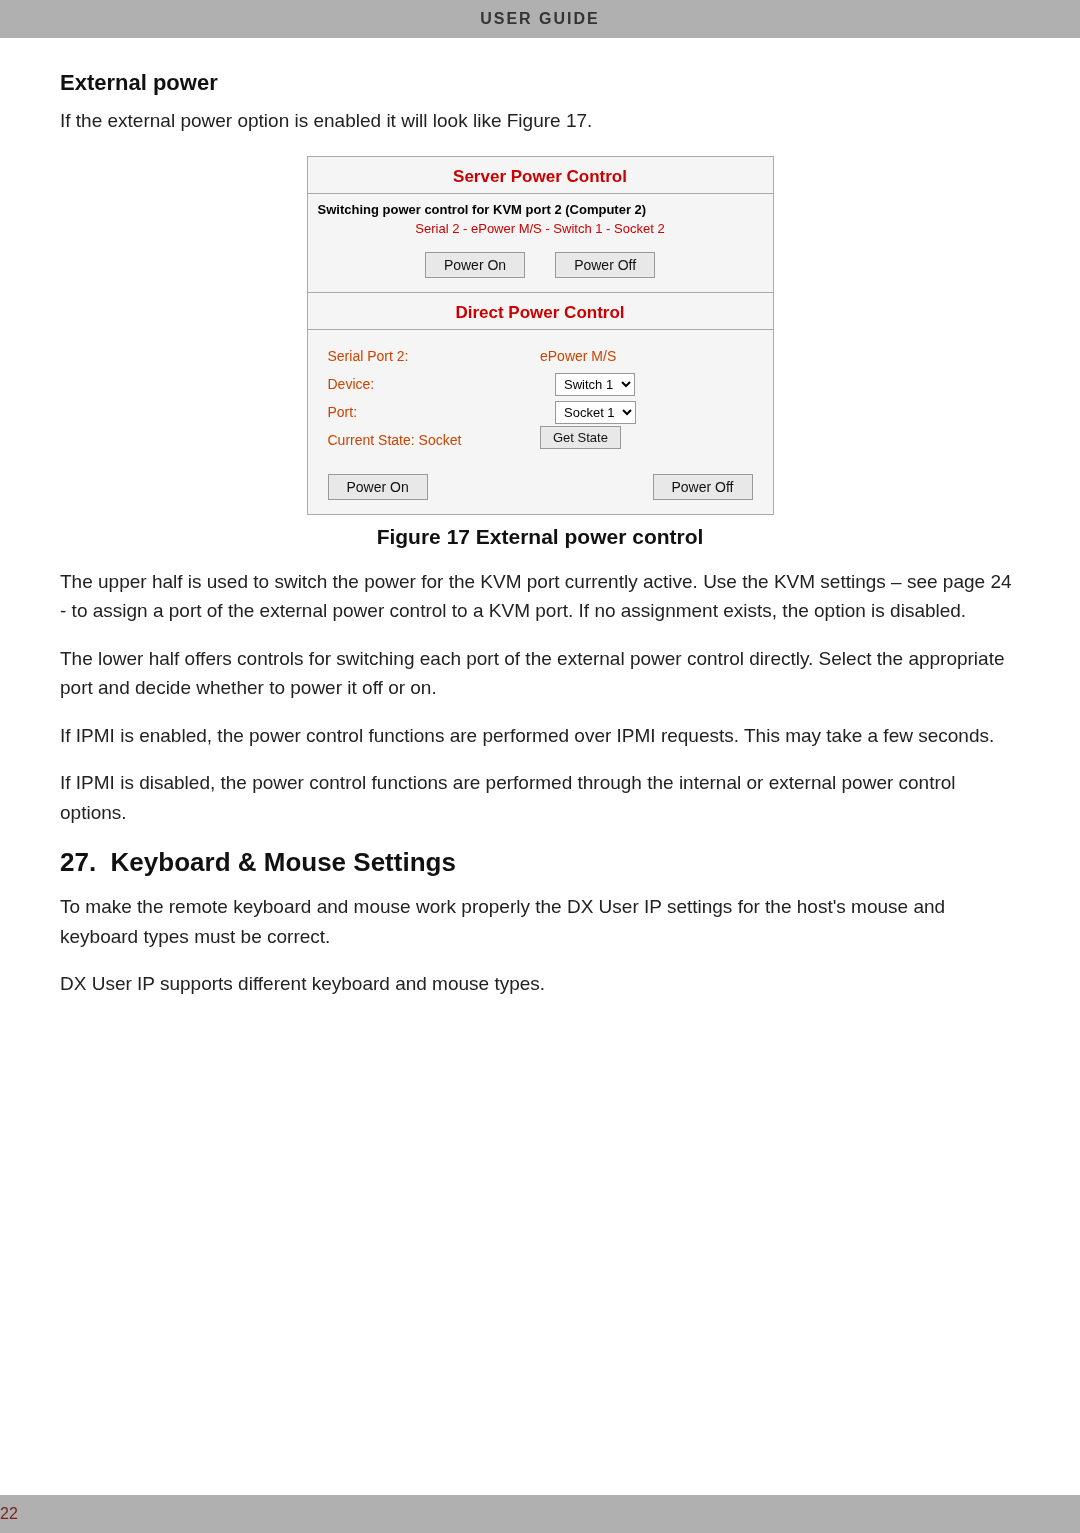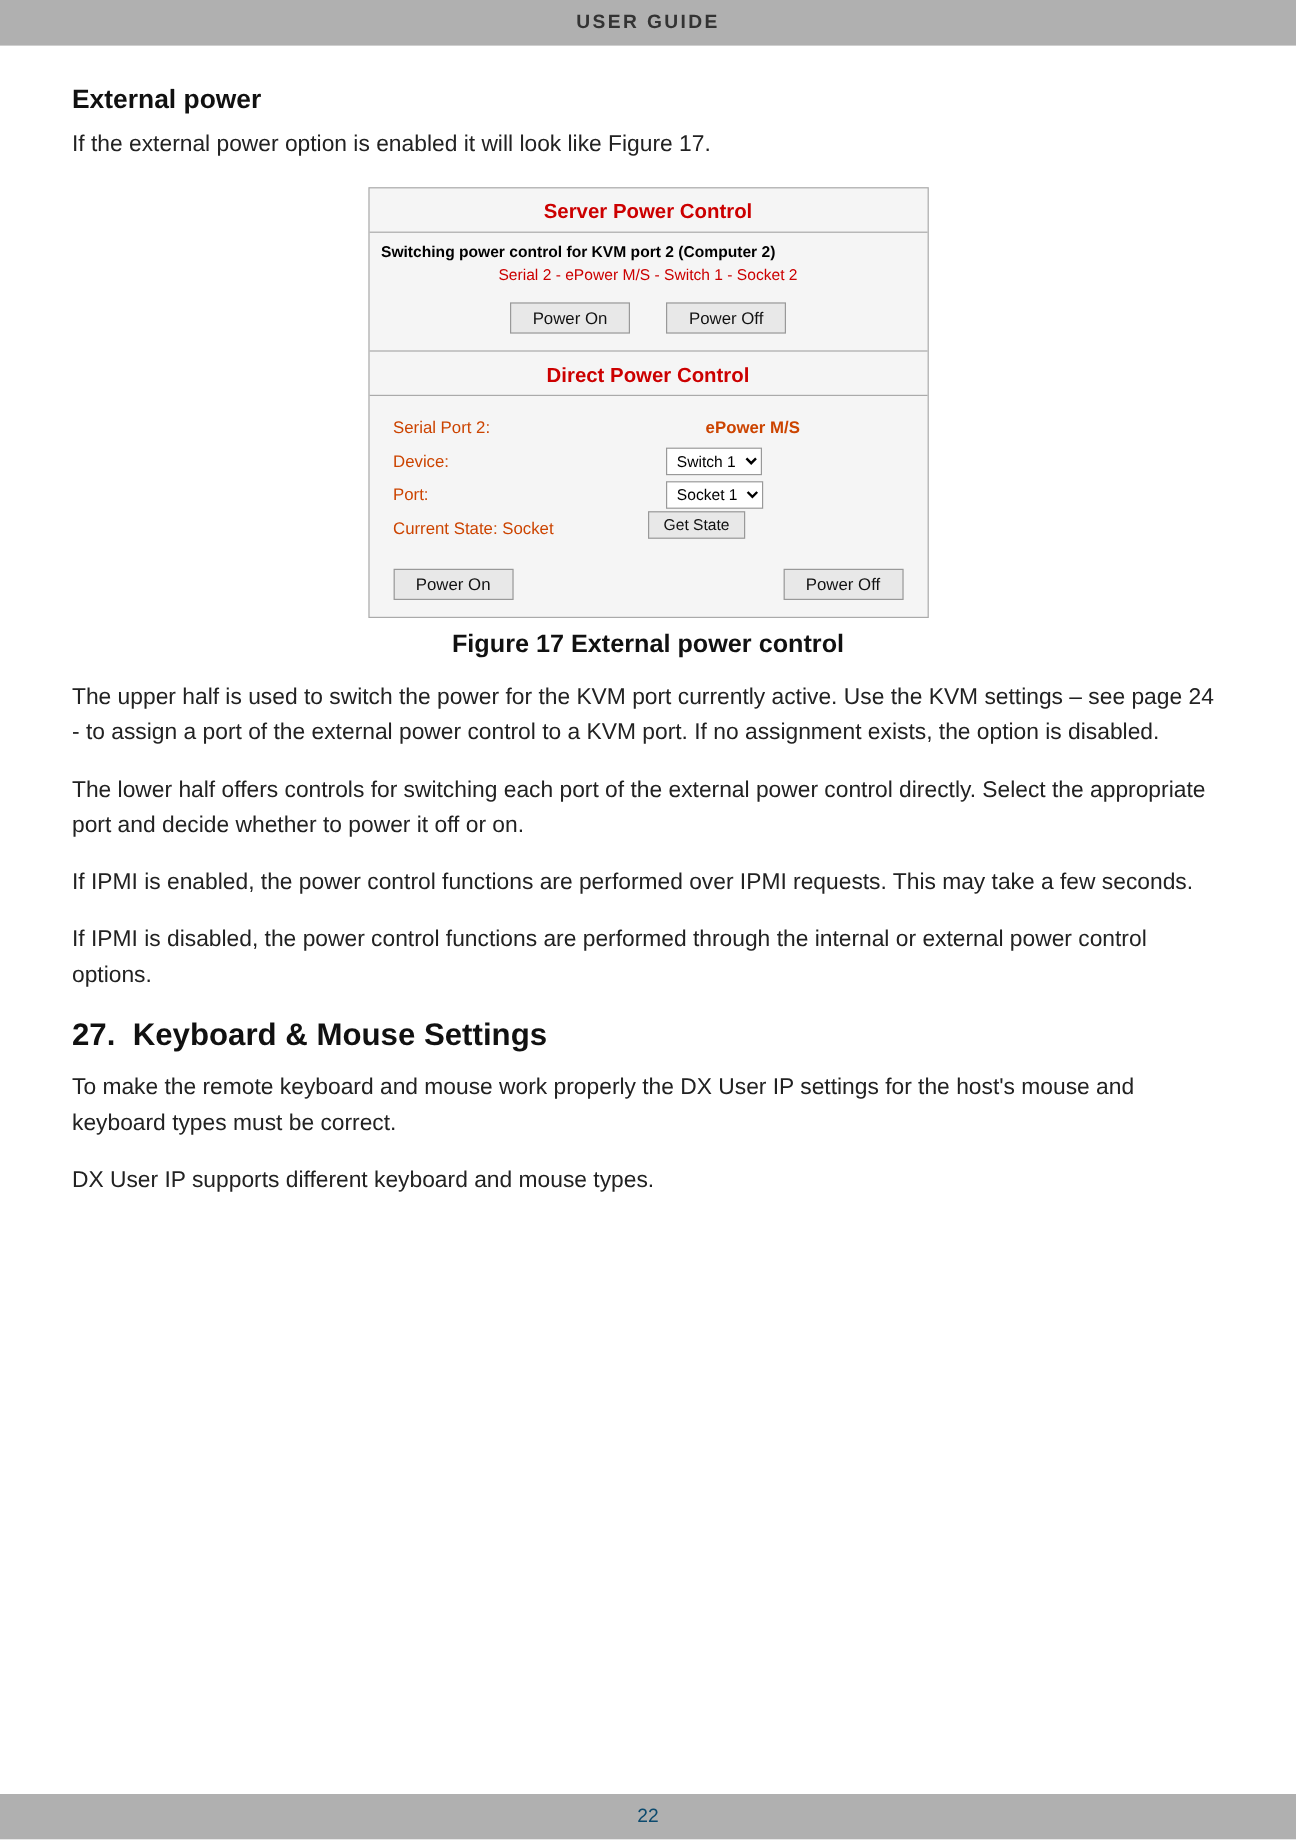--- a/index.html
+++ b/index.html
@@ -122,22 +122,21 @@
       color: #cc4400;
       font-size: 14px;
       padding: 6px 0;
       font-weight: normal;
     }
 
     .pc-value {
       color: #cc4400;
       font-size: 14px;
       padding: 6px 0;
-      font-weight: bold;
-      margin-left: 48px;
+      font-weight: normal;
     }
 
     .pc-select-row {
       display: flex;
       align-items: center;
     }
 
     .pc-select {
       font-size: 13px;
       border: 1px solid #999;
@@ -186,24 +185,23 @@
     .chapter-heading {
       font-size: 26px;
       font-weight: bold;
       margin-top: 20px;
       margin-bottom: 14px;
       color: #111;
     }
 
     .footer-bar {
       background: #b0b0b0;
-      text-align: center;
       padding: 10px 0;
       font-size: 16px;
-      color: #0c4a6e;
+      color: #7f1d1d;
       width: 100%;
     }
   </style>
 </head>
 <body>
 
 <div class="header-bar">
   <span>USER GUIDE</span>
 </div>
 

